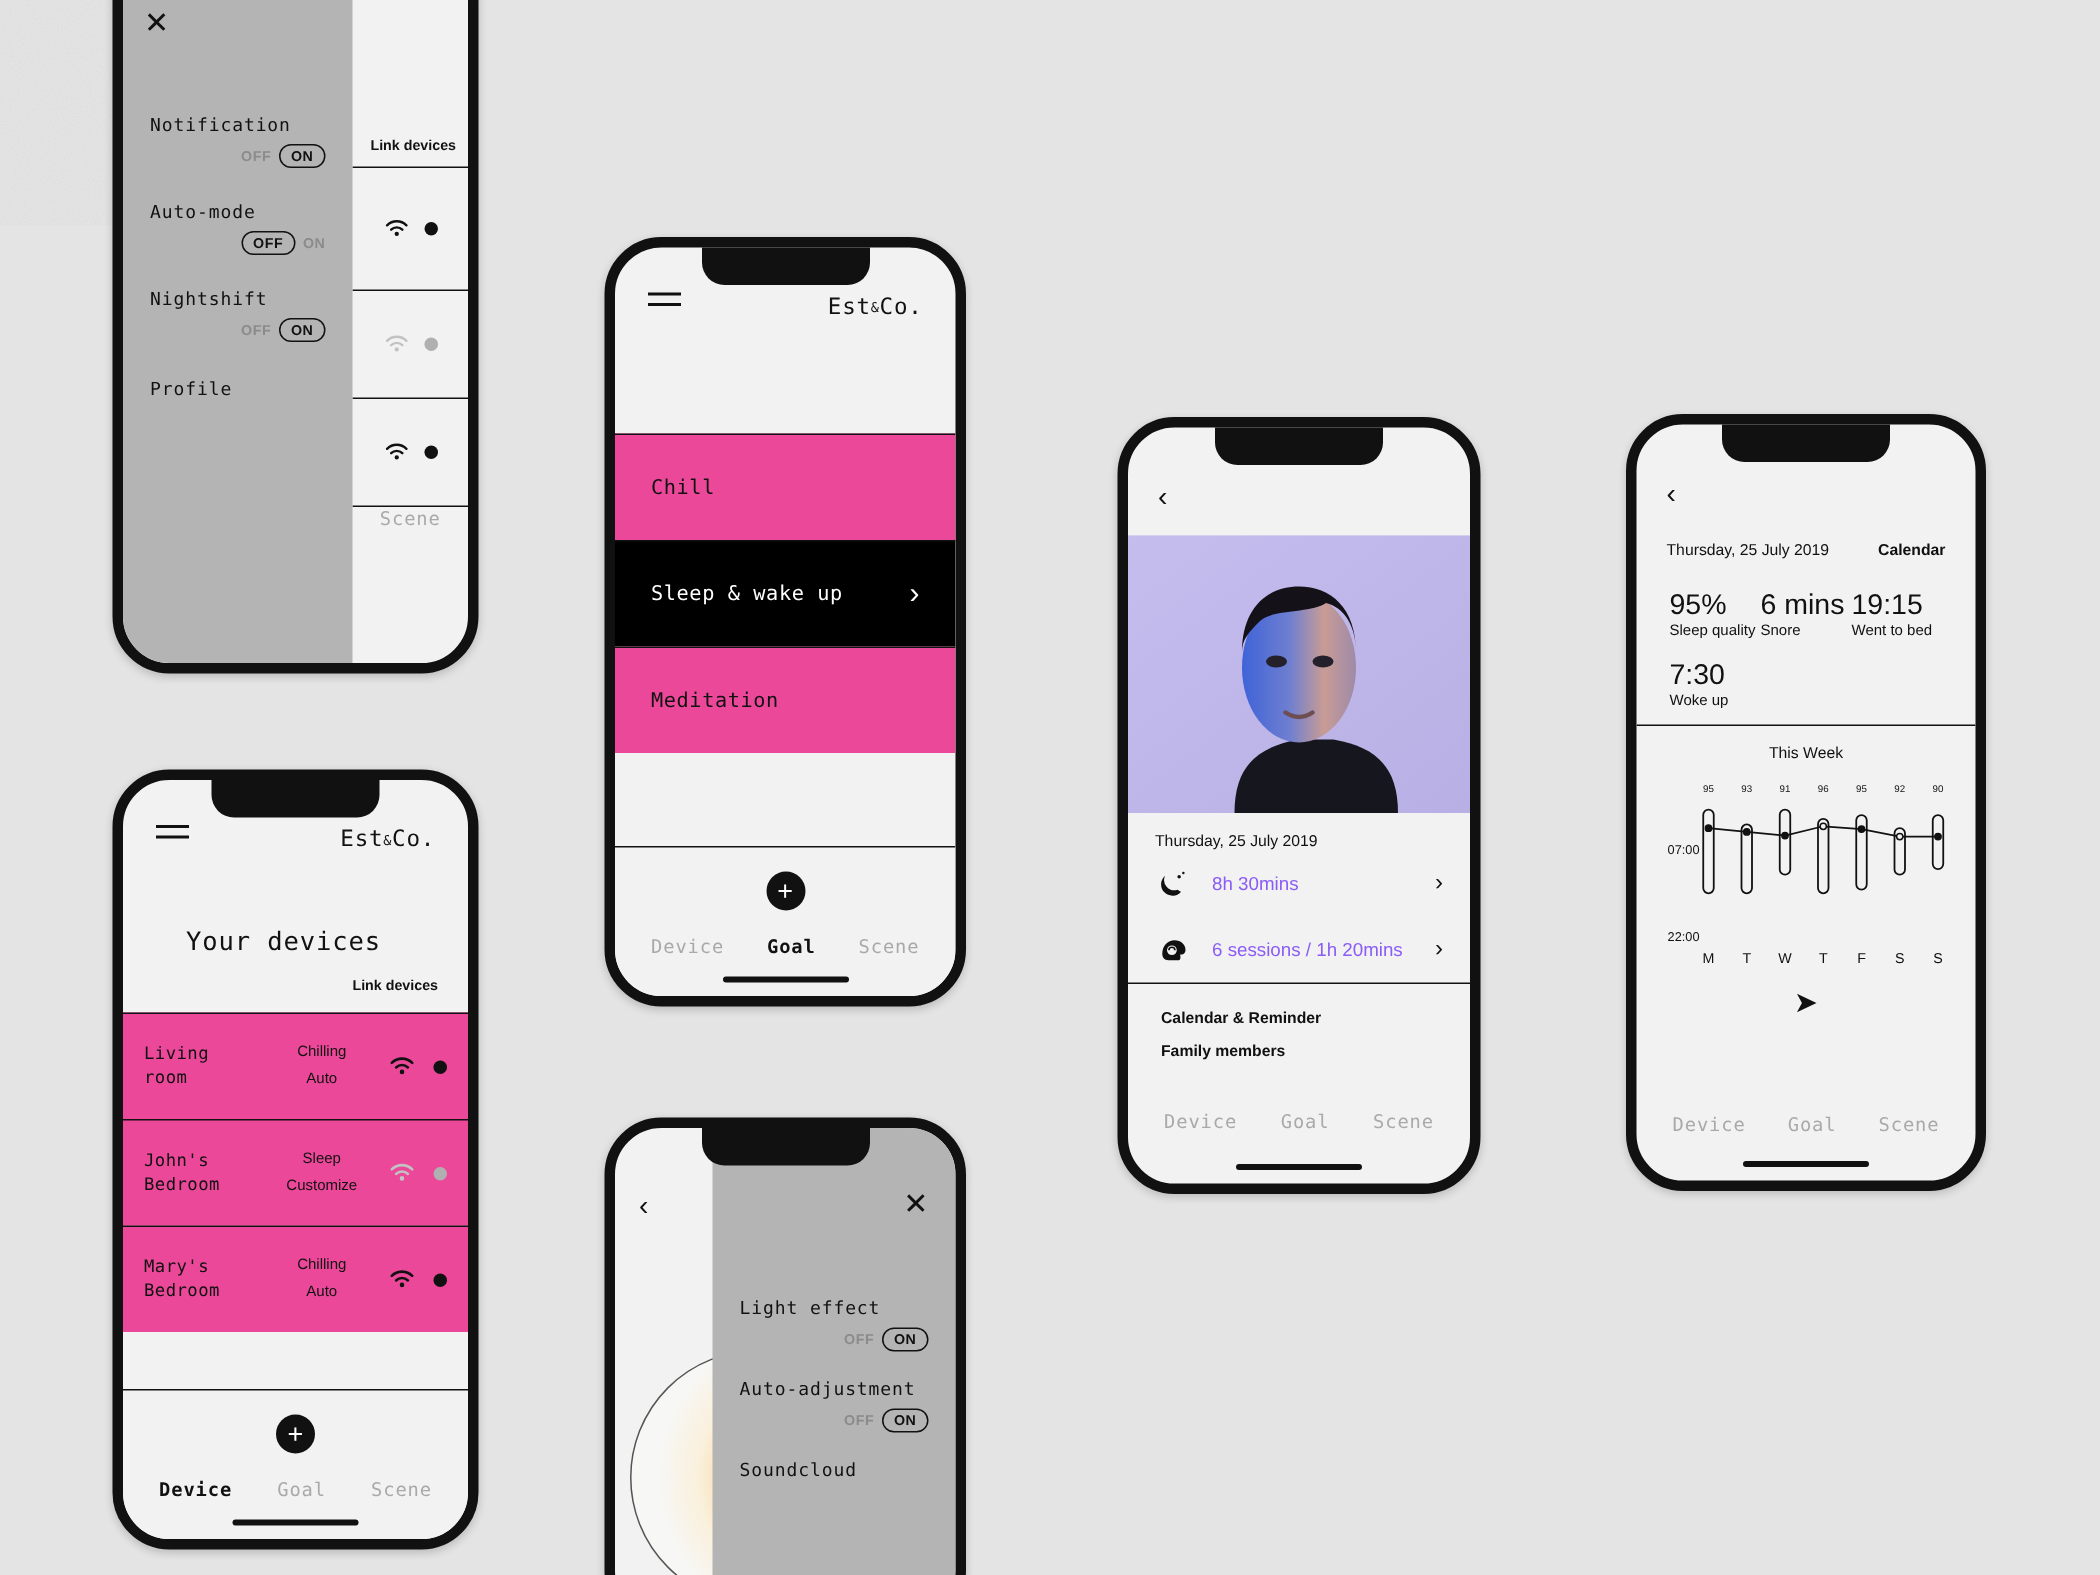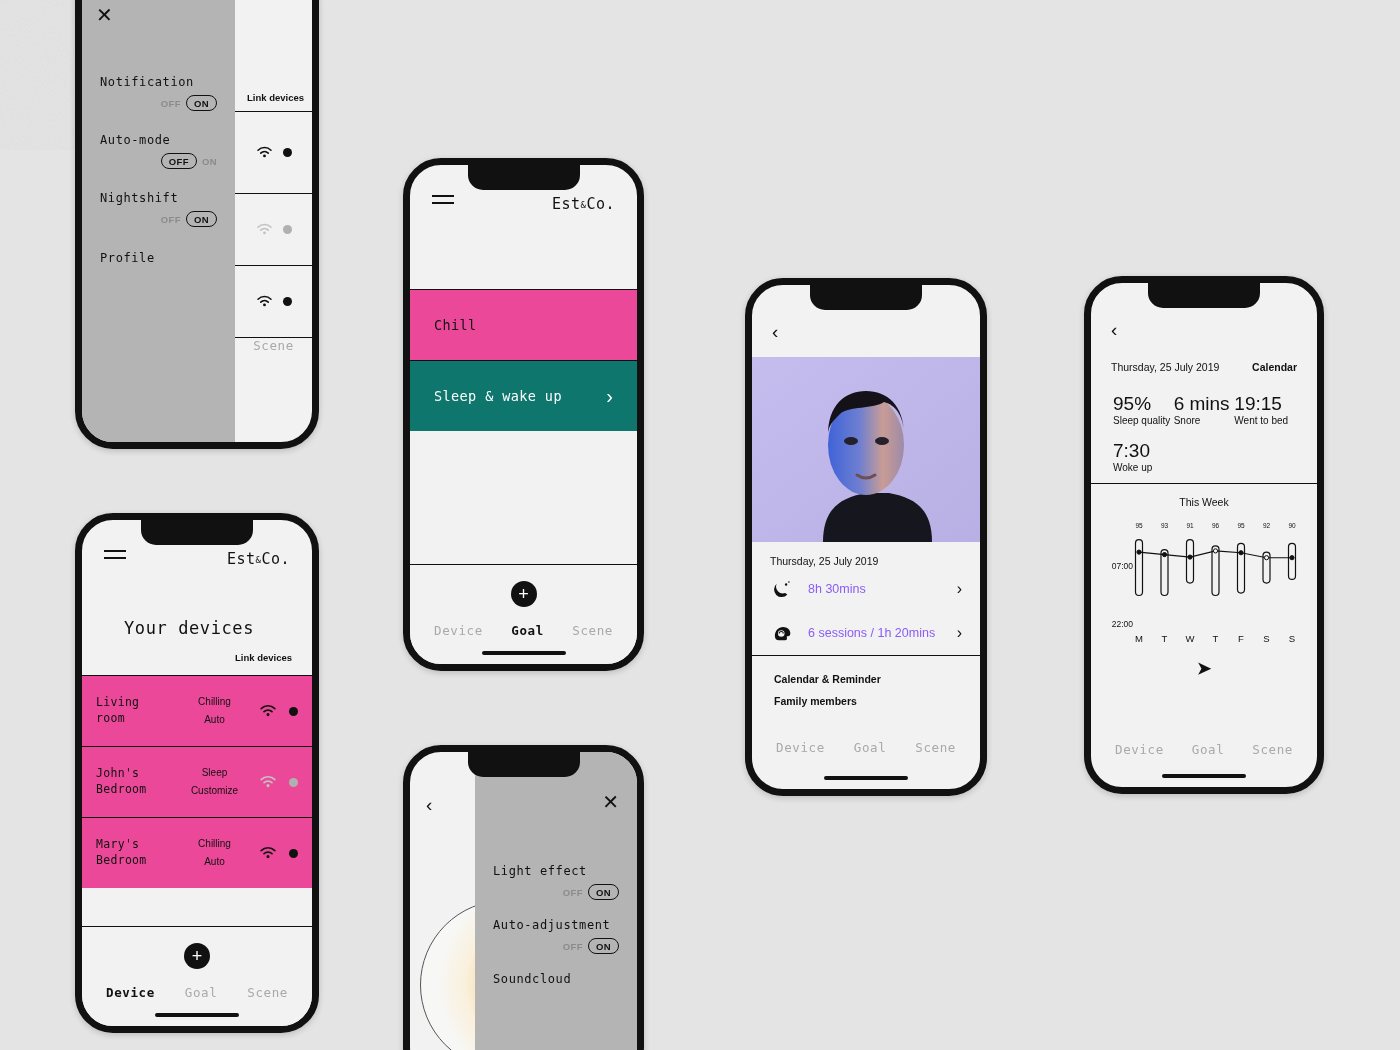--- a/index.html
+++ b/index.html
@@ -119,21 +119,21 @@
   .device-name { font-size: 11.5px; letter-spacing: .3px; line-height: 1.35; color:#111; width: 74px; }
   .device-mode { font-size: 10px; text-align: center; line-height: 1.8; color: #111;
                  font-family:"Liberation Sans", sans-serif; width: 62px;}
   .device-status { display: flex; align-items: center; gap: 12px; }
   .dot { width: 9px; height: 9px; border-radius: 50%; background: #111; }
   .dot.off { background: #b0b0b0; }
 
   
   #phone-goals { left: 403px; top: 158px; width: 241px; height: 513px; }
   .goal-row { height: 71px; padding: 0 24px; }
-  .goal-row.sel { background: #0f766e; }
+  .goal-row.sel { background: #000000; }
   .goal-row.sel .row-label { color: #fff; }
   .goal-chevron { margin-left: auto; color: #fff; font-size: 20px; font-family: "Liberation Sans", sans-serif; }
 
   
   #phone-light { left: 403px; top: 745px; width: 241px; height: 340px; }
   .glow-circle {
     position: absolute; left: 10px; top: 148px;
     width: 170px; height: 170px; border-radius: 50%;
     border: 1px solid #555;
     background: radial-gradient(circle at 72% 50%, #f2a93b 0%, #f6cf87 26%, #faf0dc 52%, #f7f7f5 70%);
@@ -342,20 +342,23 @@
     </div>
 
     <div style="height:76px;"></div>
 
     <div class="row goal-row">
       <span class="row-label">Chill</span>
     </div>
     <div class="row goal-row sel">
       <span class="row-label">Sleep &amp; wake up</span>
       <span class="goal-chevron">›</span>
+    </div>
+    <div class="row goal-row">
+      <span class="row-label">Meditation</span>
     </div>
 
     <div class="bottom-nav">
       <div class="plus-btn">+</div>
       <div class="nav-items">
         <span class="nav-item">Device</span>
         <span class="nav-item active">Goal</span>
         <span class="nav-item">Scene</span>
       </div>
     </div>

